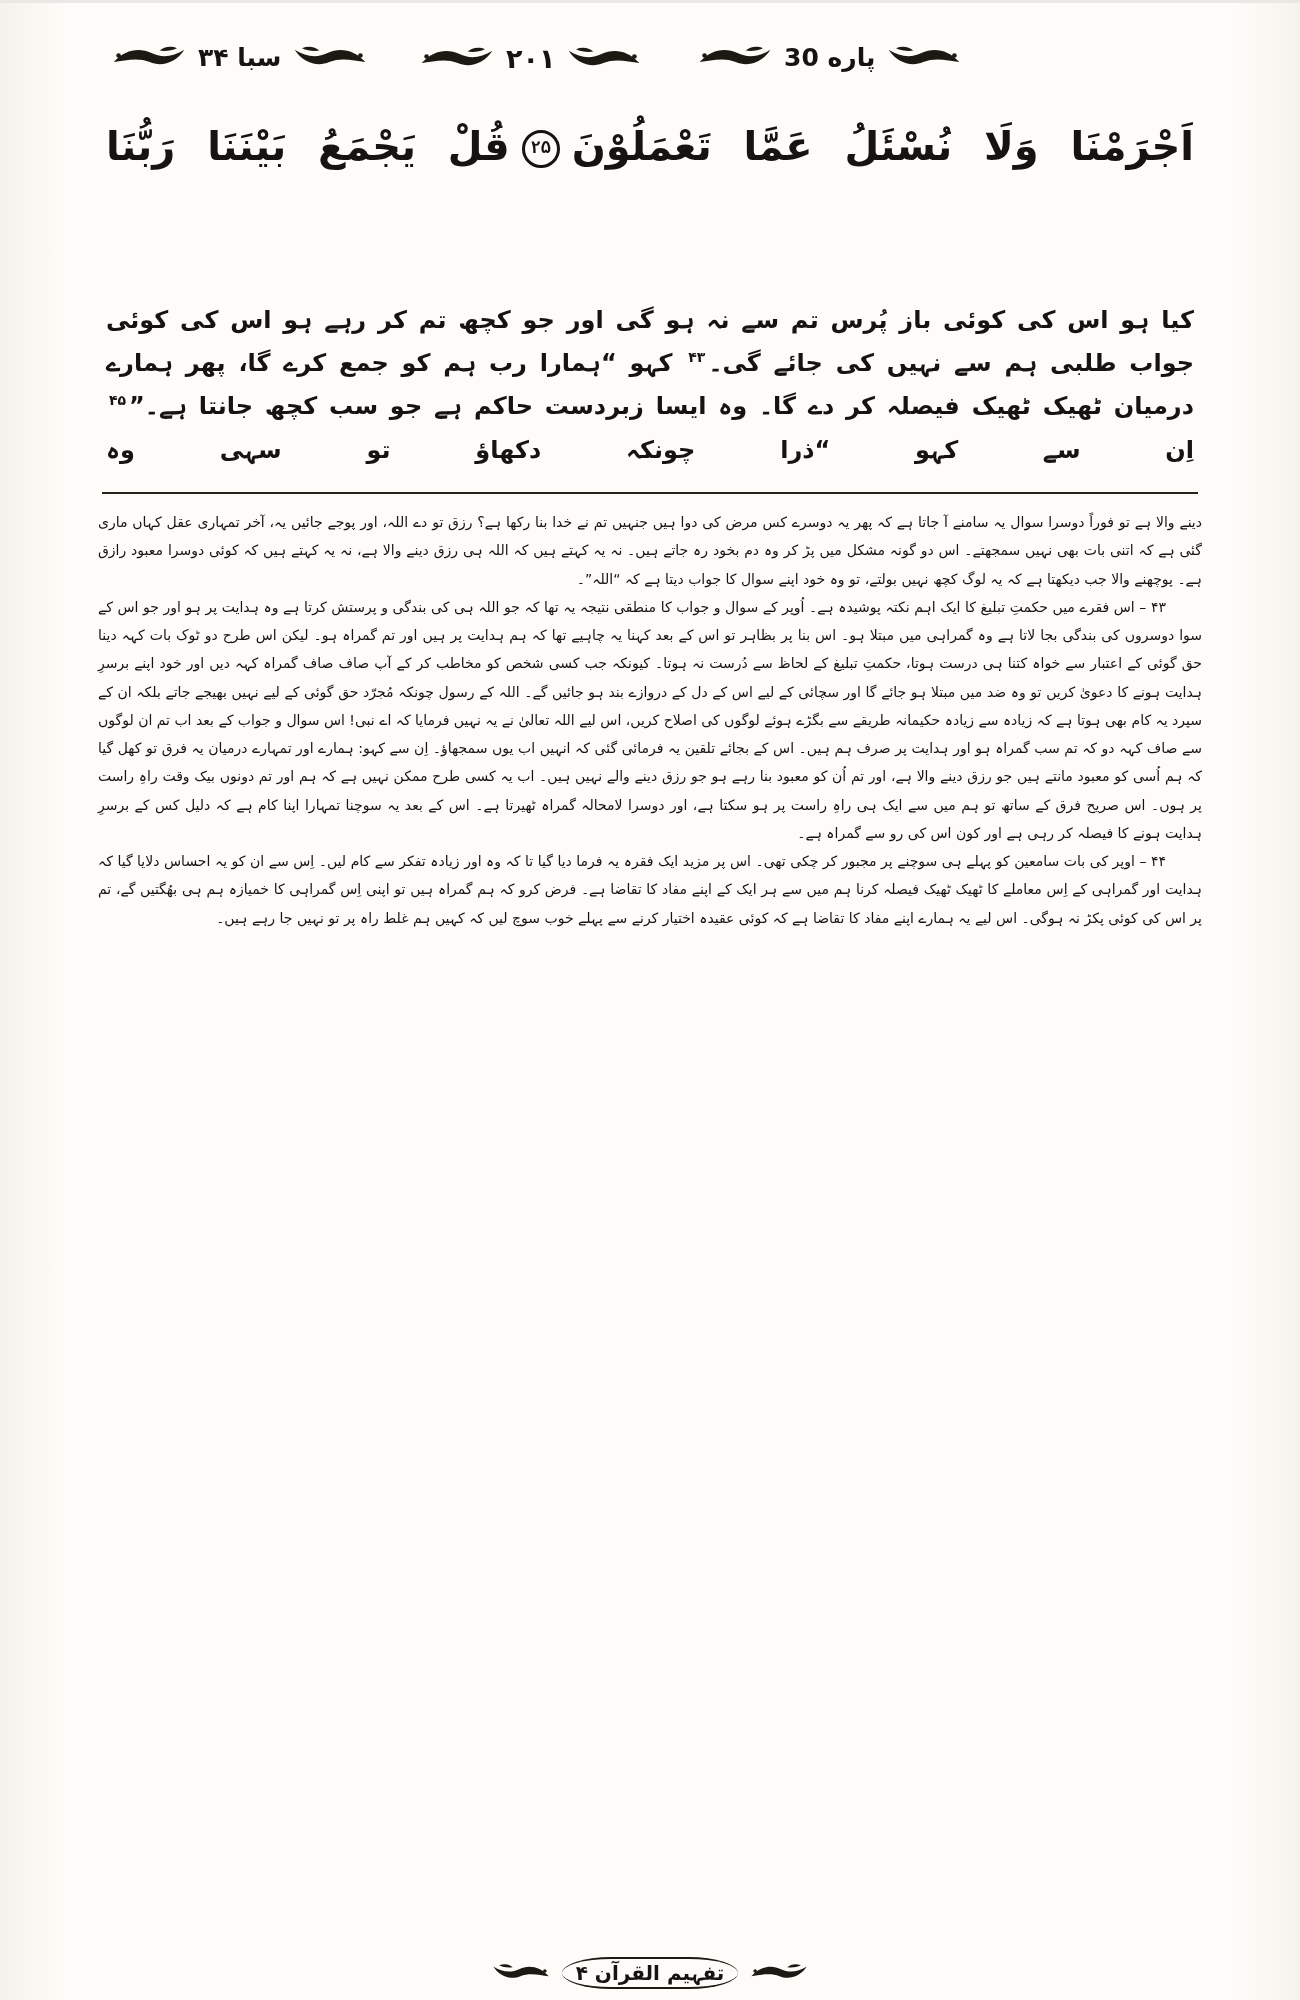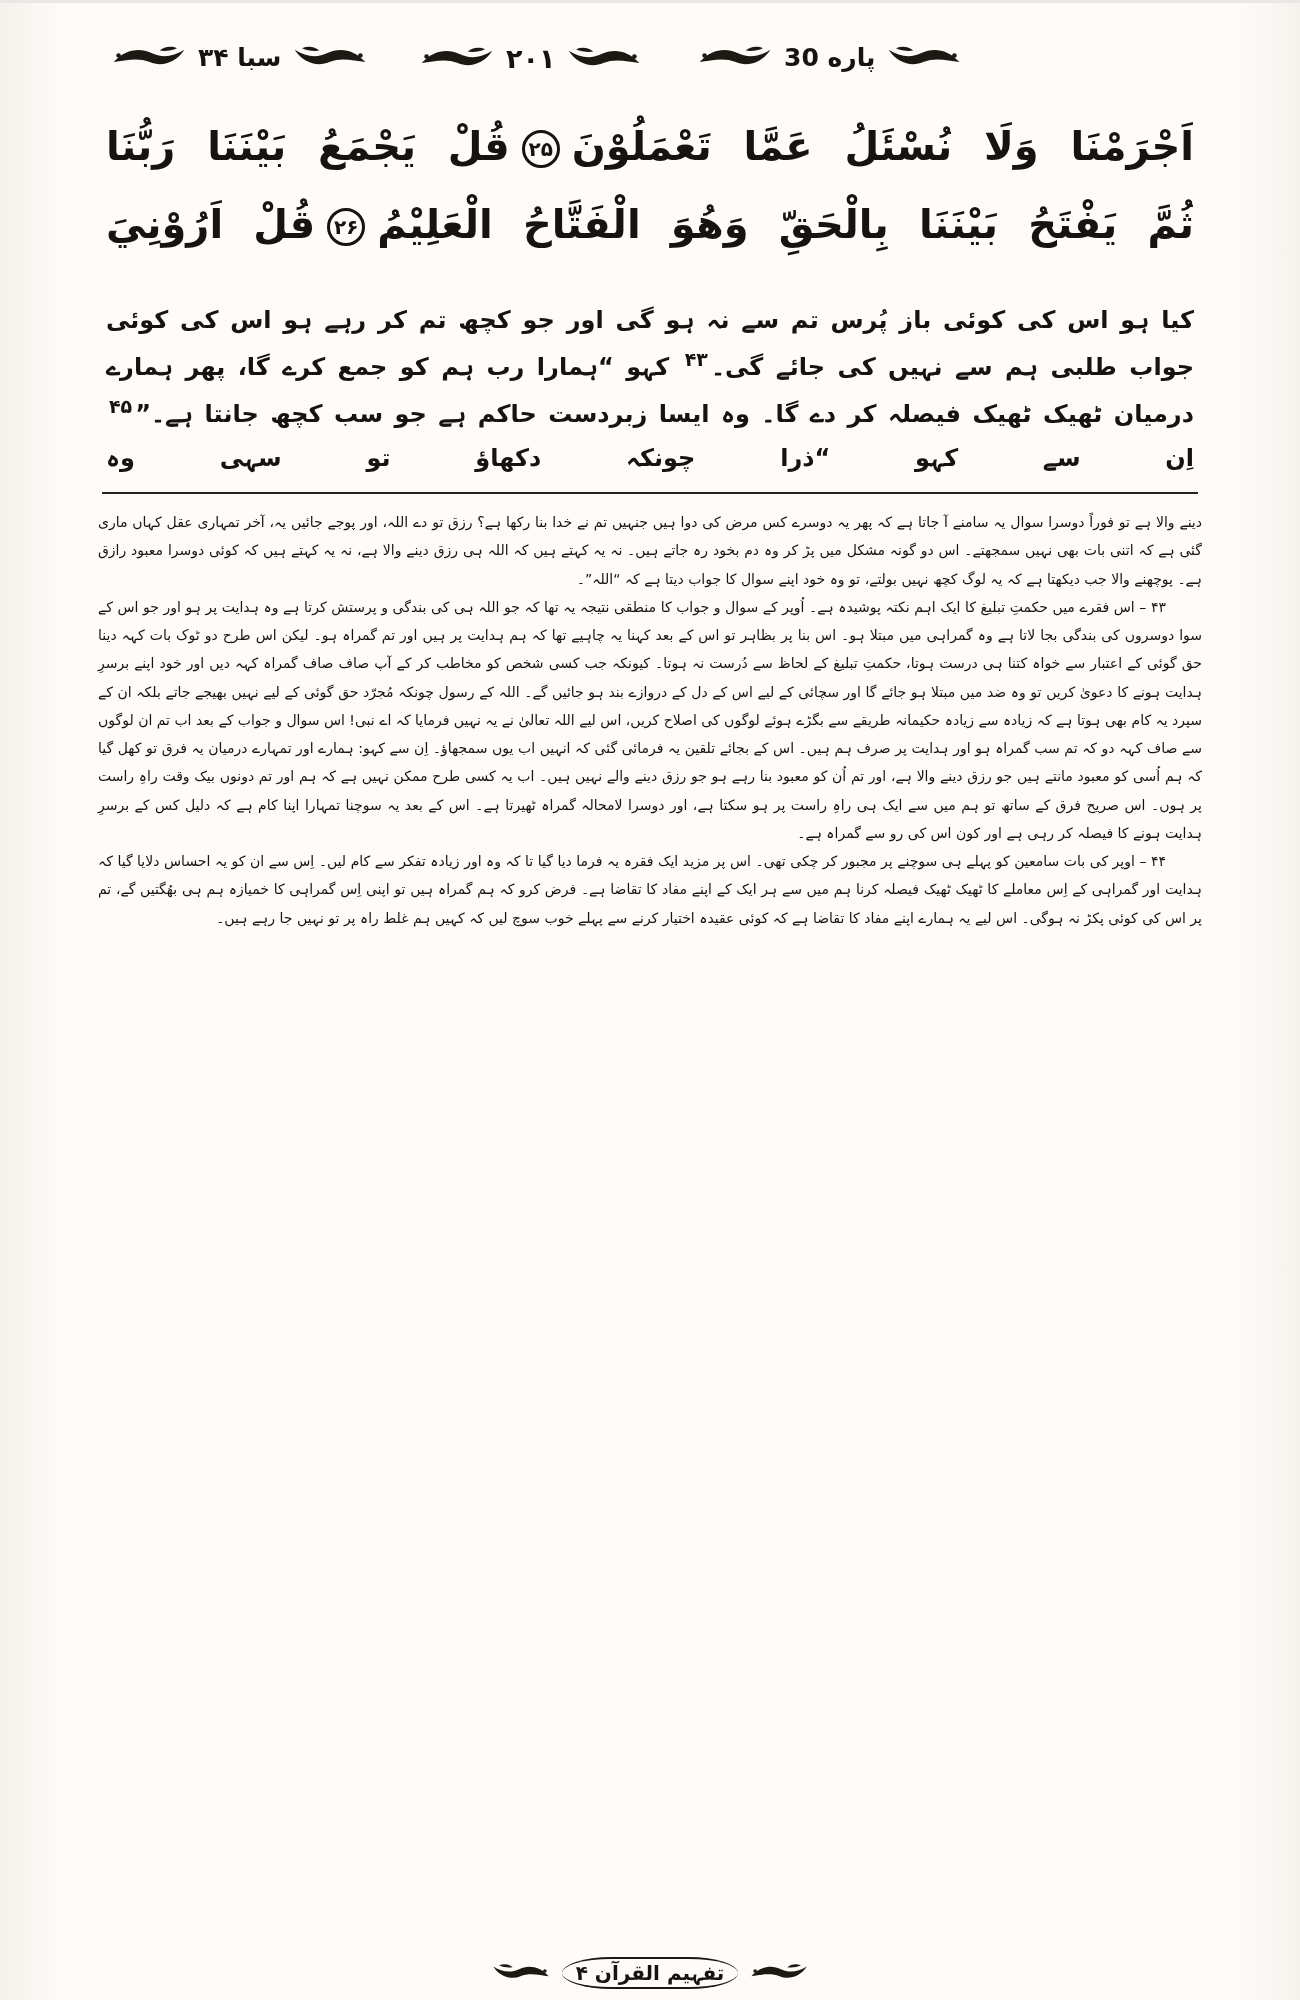--- a/index.html
+++ b/index.html
@@ -31,32 +31,32 @@
   .quran {
     position:absolute; top:104px; right:106px; left:106px;
     font-size:40px; font-weight:bold; line-height:1.95;
     text-align:justify; text-align-last:justify;
   }
   .qline { white-space:normal; }
   .verse-badge {
     display:inline-flex; align-items:center; justify-content:center;
     width:38px; height:38px;
     border:3px solid #171310; border-radius:50%;
-    font-size:20px; font-weight:bold;
-    vertical-align:middle; margin:0 12px;
+    font-size:17px; font-weight:bold;
+    vertical-align:middle; margin:0 12px;font-family:Liberation Mono, monospace;
   }
 
   
   .translation {
     position:absolute; top:296px; right:106px; left:106px;
     font-size:24px; font-weight:bold; line-height:1.8;
     word-spacing:3px;
     text-align:justify; text-align-last:justify;
   }
-  .fn-sup { font-size:19px; vertical-align:super; margin:0 3px; font-weight:bold; }
+  .fn-sup { font-size:14px; vertical-align:super; margin:0 3px; font-weight:bold; }
 
   
   .divider {
     position:absolute; top:489px; right:102px; left:102px;
     border-top:2px solid #26221c;
   }
 
   
   .commentary {
     position:absolute; top:505px; right:98px; left:98px;
@@ -125,21 +125,20 @@
         <path d="M2 20 C16 4 34 2 48 9 C60 15 74 14 88 5 C78 21 60 26 46 20 C32 14 16 18 2 20 Z" fill="currentColor"></path>
         <path d="M58 6 C63 1 72 0 79 3 C73 6 65 7 58 6 Z" fill="currentColor"></path>
         <circle cx="8" cy="12" r="2.8" fill="currentColor"></circle>
       </svg>
     </div>
 
   </header>
 
   <section class="quran">
     <p class="qline"><span>اَجْرَمْنَا وَلَا نُسْئَلُ عَمَّا تَعْمَلُوْنَ</span><span class="verse-badge">۲۵</span><span>قُلْ يَجْمَعُ بَيْنَنَا رَبُّنَا</span></p>
-    <p class="qline"><span>ثُمَّ يَفْتَحُ بَيْنَنَا بِالْحَقِّ وَهُوَ الْفَتَّاحُ الْعَلِيْمُ</span><span class="verse-badge">۲۶</span><span>قُلْ اَرُوْنِيَ</span></p>
   </section>
 
   <section class="translation">
     <p><span>کیا ہو اس کی کوئی باز پُرس تم سے نہ ہو گی اور جو کچھ تم کر رہے ہو اس کی کوئی جواب طلبی ہم سے نہیں کی جائے گی۔</span><sup class="fn-sup">۴۳</sup> <span>کہو “ہمارا رب ہم کو جمع کرے گا، پھر ہمارے درمیان ٹھیک ٹھیک فیصلہ کر دے گا۔ وہ ایسا زبردست حاکم ہے جو سب کچھ جانتا ہے۔”</span><sup class="fn-sup">۴۵</sup> <span>اِن سے کہو “ذرا چونکہ دکھاؤ تو سہی وہ</span></p>
   </section>
 
   <div class="divider"></div>
 
   <section class="commentary">
     <p>دینے والا ہے تو فوراً دوسرا سوال یہ سامنے آ جاتا ہے کہ پھر یہ دوسرے کس مرض کی دوا ہیں جنہیں تم نے خدا بنا رکھا ہے؟ رزق تو دے اللہ، اور پوجے جائیں یہ، آخر تمہاری عقل کہاں ماری گئی ہے کہ اتنی بات بھی نہیں سمجھتے۔ اس دو گونہ مشکل میں پڑ کر وہ دم بخود رہ جاتے ہیں۔ نہ یہ کہتے ہیں کہ اللہ ہی رزق دینے والا ہے، نہ یہ کہتے ہیں کہ کوئی دوسرا معبود رازق ہے۔ پوچھنے والا جب دیکھتا ہے کہ یہ لوگ کچھ نہیں بولتے، تو وہ خود اپنے سوال کا جواب دیتا ہے کہ “اللہ”۔</p>

